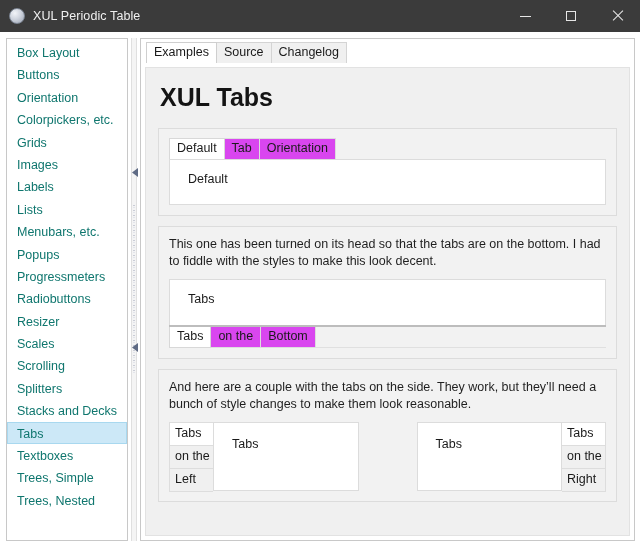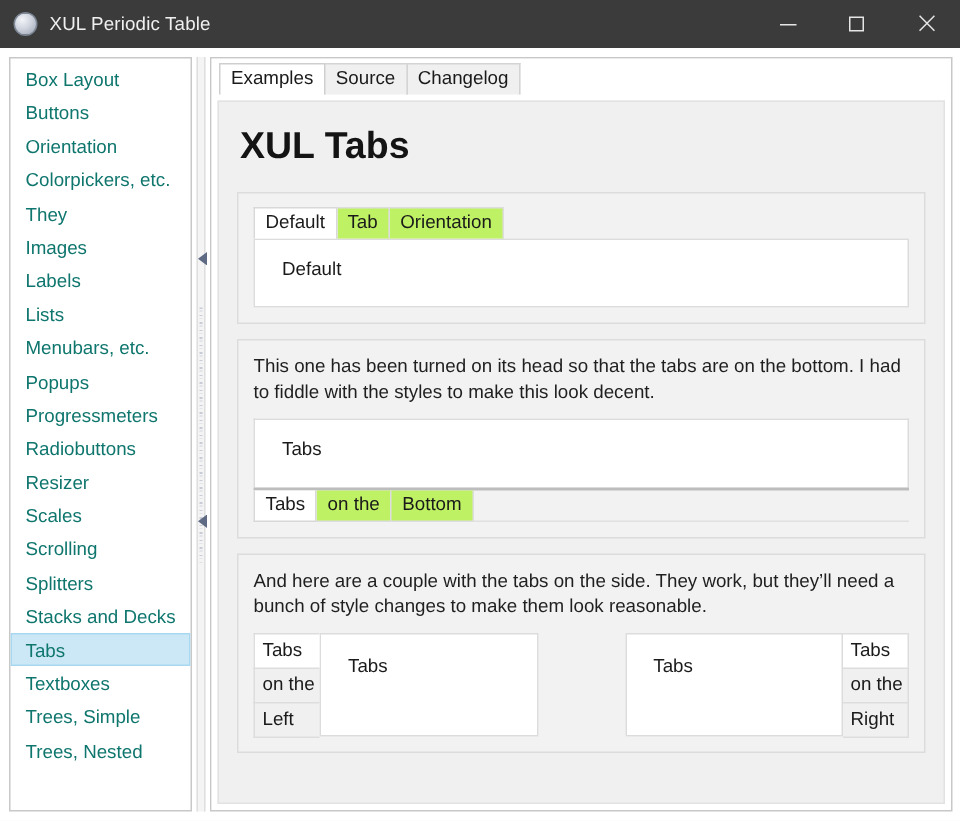--- a/index.html
+++ b/index.html
@@ -234,21 +234,21 @@
   }
 
   
   .tabs-row {
     display: flex;
     align-items: flex-end;
   }
   .tabbtn {
     font-size: 12.5px;
     color: #1a1a1a;
-    background: #bef264;
+    background: #d946ef;
     border: 1px solid #dddddd;
     border-bottom: none;
     padding: 2px 7px 3px 7px;
     box-sizing: border-box;
     line-height: 15px;
     margin-right: -1px;
     white-space: nowrap;
   }
   .tabbtn.active {
     background: #ffffff;
@@ -363,21 +363,21 @@
     </div>
   </div>
 
   <div class="body">
 
     <div class="sidebar">
       <div class="list-item">Box Layout</div>
       <div class="list-item">Buttons</div>
       <div class="list-item">Orientation</div>
       <div class="list-item">Colorpickers, etc.</div>
-      <div class="list-item">They</div>
+      <div class="list-item">Grids</div>
       <div class="list-item">Images</div>
       <div class="list-item">Labels</div>
       <div class="list-item">Lists</div>
       <div class="list-item">Menubars, etc.</div>
       <div class="list-item">Popups</div>
       <div class="list-item">Progressmeters</div>
       <div class="list-item">Radiobuttons</div>
       <div class="list-item">Resizer</div>
       <div class="list-item">Scales</div>
       <div class="list-item">Scrolling</div>

